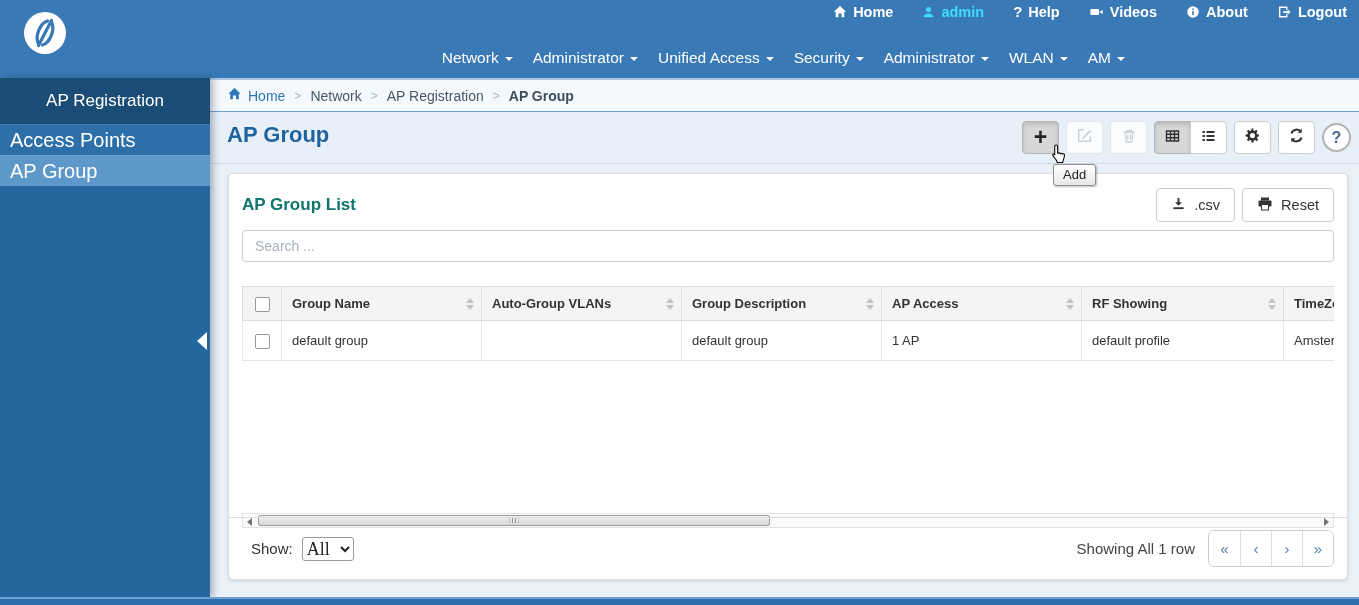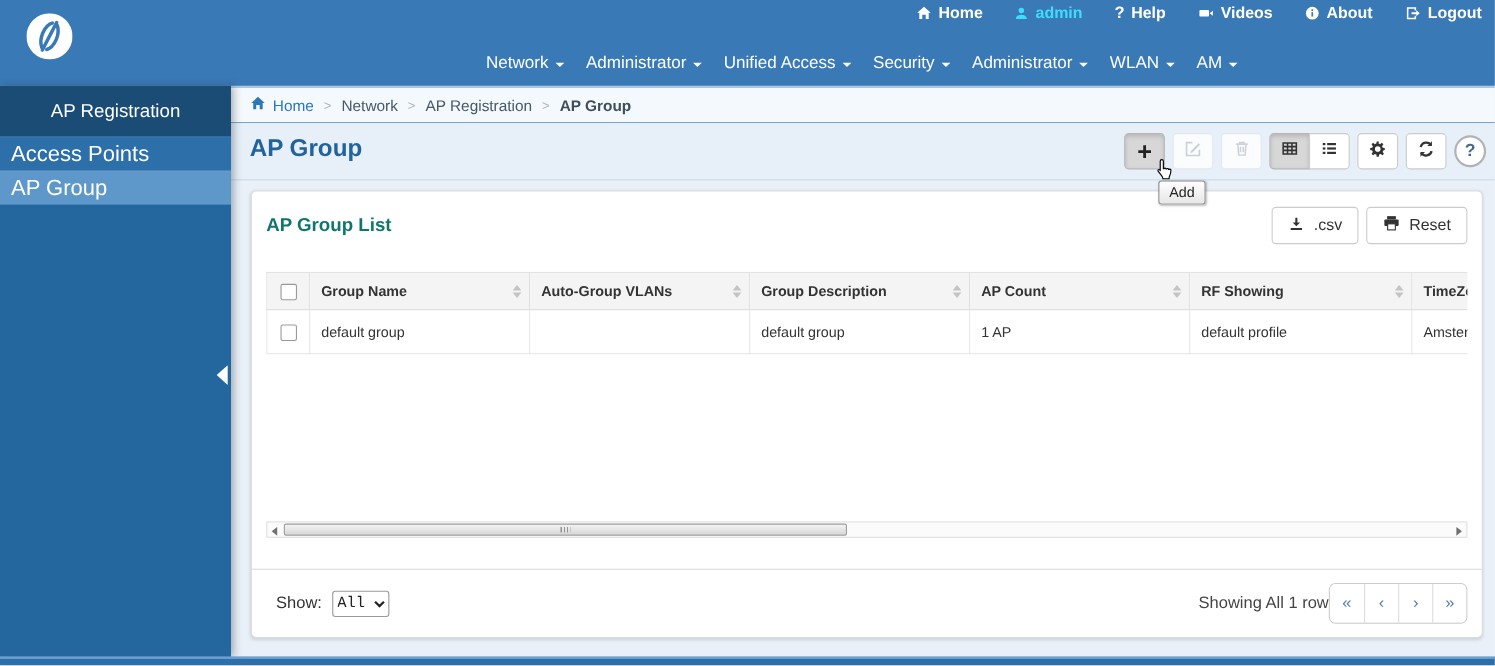--- a/index.html
+++ b/index.html
@@ -78,22 +78,22 @@
   .sort-icon .down { width:0;height:0;border-left:4px solid transparent;border-right:4px solid transparent;border-top:5px solid #c4c4c4; }
   
   .hscroll { position:relative; width:1092px; height:15px; border:1px solid #e2e2e2; background:#fbfbfb; }
   .hs-arrow-left { position:absolute; left:4px; top:3.5px; width:0; height:0; border-top:4px solid transparent; border-bottom:4px solid transparent; border-right:5px solid #707070; cursor:pointer; }
   .hs-arrow-right { position:absolute; right:4px; top:3.5px; width:0; height:0; border-top:4px solid transparent; border-bottom:4px solid transparent; border-left:5px solid #707070; cursor:pointer; }
   .hs-thumb { position:absolute; left:15px; top:1px; width:512px; height:11px; background:linear-gradient(#f3f3f3,#d8d8d8); border:1px solid #9c9c9c; border-radius:2px; cursor:grab; }
   .hs-grip { position:absolute; left:50%; top:2px; transform:translateX(-50%); width:9px; height:5px; background:repeating-linear-gradient(90deg,#949494 0 1px,transparent 1px 3px); }
   
   .card-footer { position:absolute; left:0; bottom:0; width:1118px; height:62px; border-top:1px solid #d8dde3; display:flex; align-items:center; justify-content:space-between; padding:0 13px 0 22px; }
   .show-wrap { display:flex; align-items:center; gap:9px; font-size:15px; color:#333; }
-  .show-select { height:24px; min-width:52px; border:1px solid #9a9a9a; border-radius:3px; background:#fff; font-size:14px; font-family:Liberation Mono, monospace; color:#222; cursor:pointer; }
-  .footer-right { display:flex; align-items:center; }
+  .show-select { height:24px; min-width:52px; border:1px solid #9a9a9a; border-radius:3px; background:#fff; font-size:18px; font-family:Liberation Serif, serif; color:#222; cursor:pointer; }
+  .footer-right { display:flex; align-items:center; gap:13px; }
   .showing-text { font-size:15px; color:#444; }
   .pager { display:flex; border:1px solid #ccc; border-radius:6px; background:#fff; overflow:hidden; }
   .pager-btn { width:31px; height:35px; display:flex; align-items:center; justify-content:center; color:#4d7ba8; font-size:15px; border-left:1px solid #ddd; cursor:pointer; background:#fff; }
   .pager-btn:first-child { border-left:none; }
   
   .bottom-strip { position:absolute; left:0; bottom:0; width:1359px; height:8px; background:#2b70ad; border-top:2px solid #6f9fce; z-index:4; }
 </style>
 </head>
 <body>
 
@@ -304,20 +304,21 @@
           <span><svg width="16" height="16" viewBox="0 0 16 16">
                 <rect x="4" y="1.5" width="8" height="3" fill="#333"></rect>
                 <rect x="1.5" y="4.5" width="13" height="6" rx="1" fill="#333"></rect>
                 <rect x="4.5" y="8.5" width="7" height="5.5" fill="#fff" stroke="#333"></rect>
               </svg></span>
           <span>Reset</span>
         </div>
       </div>
     </div>
 
+    <input class="search-input" type="text" placeholder="Search ..." style="">
 
     <div class="table-viewport">
       <table>
         <colgroup>
           <col style="width:39px">
             <col style="width:200px">
             <col style="width:200px">
           <col style="width:200px">
             <col style="width:200px">
             <col style="width:202px">
@@ -331,21 +332,21 @@
                   <span class="down"></span>
                 </span></th>
             <th><span>Auto-Group VLANs</span><span class="sort-icon">
                   <span class="up"></span>
                   <span class="down"></span>
                 </span></th>
             <th><span>Group Description</span><span class="sort-icon">
                   <span class="up"></span>
                   <span class="down"></span>
                 </span></th>
-            <th><span>AP Count</span><span class="sort-icon">
+            <th><span>AP Access</span><span class="sort-icon">
                   <span class="up"></span>
                   <span class="down"></span>
                 </span></th>
             <th><span>RF Showing</span><span class="sort-icon">
                   <span class="up"></span>
                   <span class="down"></span>
                 </span></th>
             <th><span>TimeZone</span></th>
           </tr>
         </thead>

